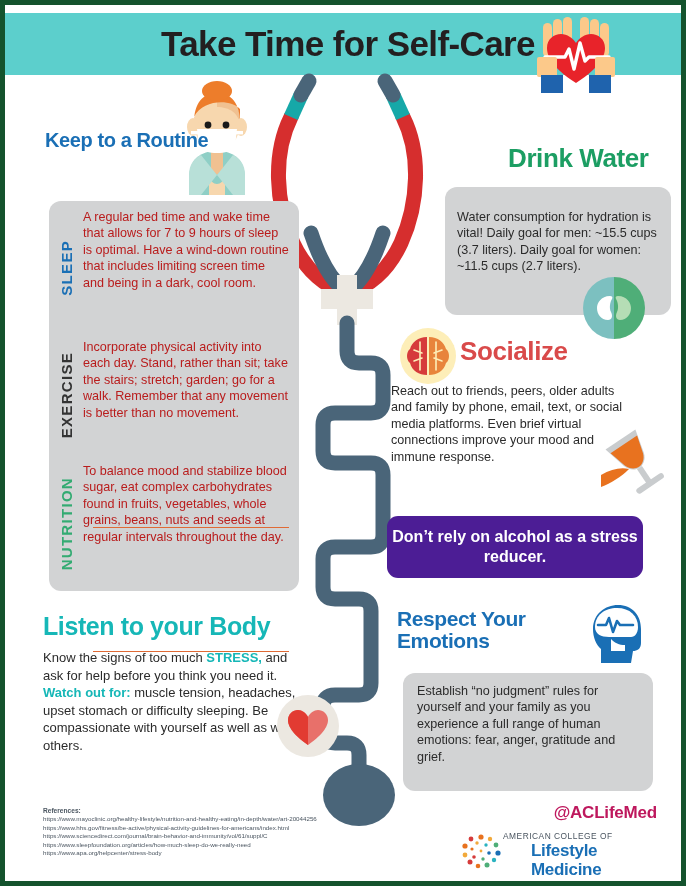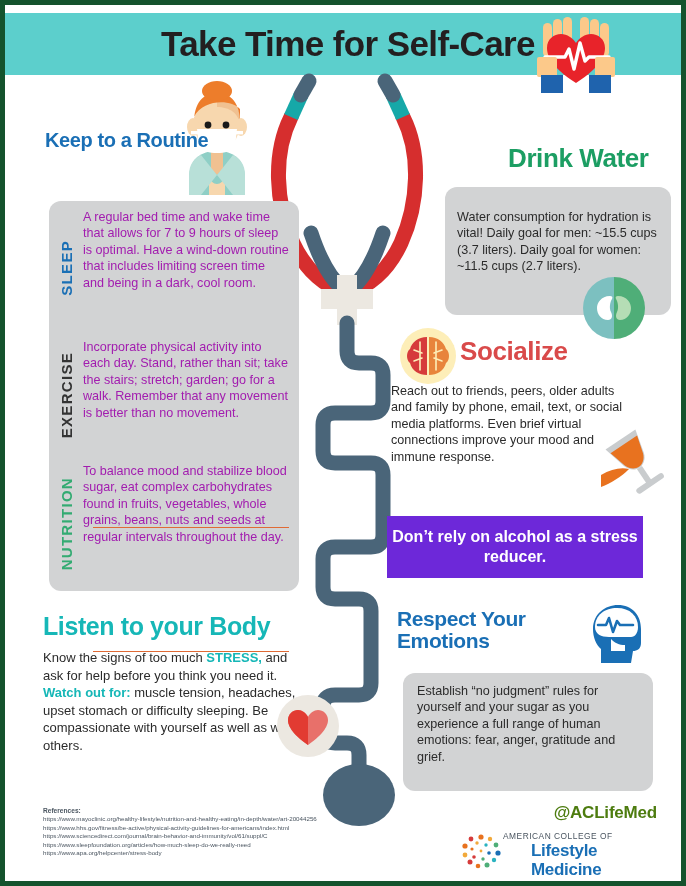--- a/index.html
+++ b/index.html
@@ -27,51 +27,51 @@
   .panel{position:absolute;background:#d2d3d4;border-radius:12px;box-sizing:border-box;}
   #panel-left{left:44px;top:196px;width:250px;height:390px;}
   #panel-water{left:440px;top:182px;width:226px;height:128px;}
   #panel-emotions{left:398px;top:668px;width:250px;height:118px;}
 
   
   .lrow{position:absolute;left:0;width:250px;display:flex;}
   .vlabel{width:34px;flex:0 0 34px;display:flex;align-items:center;justify-content:center;}
   .vlabel span{writing-mode:vertical-rl;transform:rotate(180deg);
      font-size:15px;font-weight:bold;letter-spacing:1.3px;white-space:nowrap;}
-  .lbody{flex:1;font-size:12.6px;line-height:16.4px;color:#a21caf;padding-right:10px;}
+  .lbody{flex:1;font-size:12.6px;line-height:16.4px;color:#b91c1c;padding-right:10px;}
   #row-sleep{top:8px;height:118px;}
   #row-sleep .vlabel span{color:#1a6fb5;}
   #row-exercise{top:138px;height:112px;}
   #row-exercise .vlabel span{color:#333333;}
   #row-nutrition{top:262px;height:122px;}
   #row-nutrition .vlabel span{color:#33ab72;}
   .divider{position:absolute;left:44px;width:196px;height:0;border-top:1.4px solid #e06a35;}
   #div1{top:326px;}
   #div2{top:450px;}
 
   
   .body-text{position:absolute;font-size:12.6px;line-height:16.4px;color:#2b2b2b;}
   #water-text{left:452px;top:192px;width:206px;margin-top:12px;}
   #social-text{left:386px;top:378px;width:240px;}
   #listen-text{left:38px;top:644px;width:258px;font-size:13px;line-height:17.6px;}
   #emotions-text{left:412px;top:678px;width:226px;}
   .hl{color:#16b7b7;font-weight:bold;}
 
   
   #alcohol-callout{position:absolute;left:382px;top:511px;width:256px;height:62px;
-     background:#6d28d9;border-radius:0;display:flex;align-items:center;
+     background:#4c1d95;border-radius:11px;display:flex;align-items:center;
      justify-content:center;text-align:center;}
   #alcohol-callout .t{font-size:16px;font-weight:bold;color:#ffffff;line-height:20px;}
 
   
   #refs{position:absolute;left:38px;top:802px;width:330px;color:#4a5560;}
   #refs .rtitle{font-size:6.6px;font-weight:bold;margin-bottom:1px;}
   #refs .rline{font-size:6.2px;line-height:8.6px;white-space:nowrap;}
   #handle{position:absolute;left:452px;top:798px;width:200px;text-align:right;
-     font-size:17px;font-weight:bold;color:#4d7c0f;letter-spacing:-0.2px;}
+     font-size:17px;font-weight:bold;color:#be185d;letter-spacing:-0.2px;}
   #aclm-logo{position:absolute;left:454px;top:824px;width:196px;height:44px;}
   #aclm-text{position:absolute;left:498px;top:826px;width:160px;}
   #aclm-text .l1{font-size:8.4px;color:#4a5560;letter-spacing:0.5px;line-height:10px;}
   #aclm-text .l2{font-size:17px;color:#1a6fb5;font-weight:bold;line-height:19px;letter-spacing:-0.3px;margin-left:28px;}
 
   svg{display:block;overflow:visible;}
   .abs{position:absolute;}
 </style>
 </head>
 <body>
@@ -210,21 +210,21 @@
     <path d="M31 50 C14 38 11 30 11 25 C11 19 16 15 21 15 C25 15 29 18 31 22 L31 50 Z" fill="#e23b32"></path>
   </svg>
 
   <svg class="abs" style="left:580px;top:598px;width:62px;height:60px;" viewBox="0 0 62 60">
     <path d="M8 26 C8 11 20 2 33 2 C47 2 56 12 56 26 L56 40 C56 46 52 48 48 48 L46 60 L16 60 L16 46 C11 42 8 34 8 26 Z" fill="#1a6fb5"></path>
     <path d="M10 24 C10 12 20 5 32 5 C45 5 53 13 53 24 C53 30 50 34 46 34 L24 34 C16 34 10 31 10 24 Z" fill="#ffffff"></path>
     <path d="M13 22 L21 22 L24 15 L28 29 L32 18 L35 22 L48 22" fill="none" stroke="#1a6fb5" stroke-width="2.6" stroke-linecap="round" stroke-linejoin="round"></path>
     <path d="M26 36 C30 40 34 42 40 42 L40 48 L26 48 Z" fill="#ffffff"></path>
   </svg>
   <div class="panel" id="panel-emotions"></div>
-  <div class="body-text" id="emotions-text">Establish “no judgment” rules for yourself and your sugar as you experience a full range of human emotions: fear, anger, gratitude and grief.</div>
+  <div class="body-text" id="emotions-text">Establish “no judgment” rules for yourself and your family as you experience a full range of human emotions: fear, anger, gratitude and grief.</div>
 
   <div id="refs">
     <div class="rtitle">References:</div>
     <div class="rline">https://www.mayoclinic.org/healthy-lifestyle/nutrition-and-healthy-eating/in-depth/water/art-20044256</div>
     <div class="rline">https://www.hhs.gov/fitness/be-active/physical-activity-guidelines-for-americans/index.html</div>
     <div class="rline">https://www.sciencedirect.com/journal/brain-behavior-and-immunity/vol/61/suppl/C</div>
     <div class="rline">https://www.sleepfoundation.org/articles/how-much-sleep-do-we-really-need</div>
     <div class="rline">https://www.apa.org/helpcenter/stress-body</div>
   </div>
 

